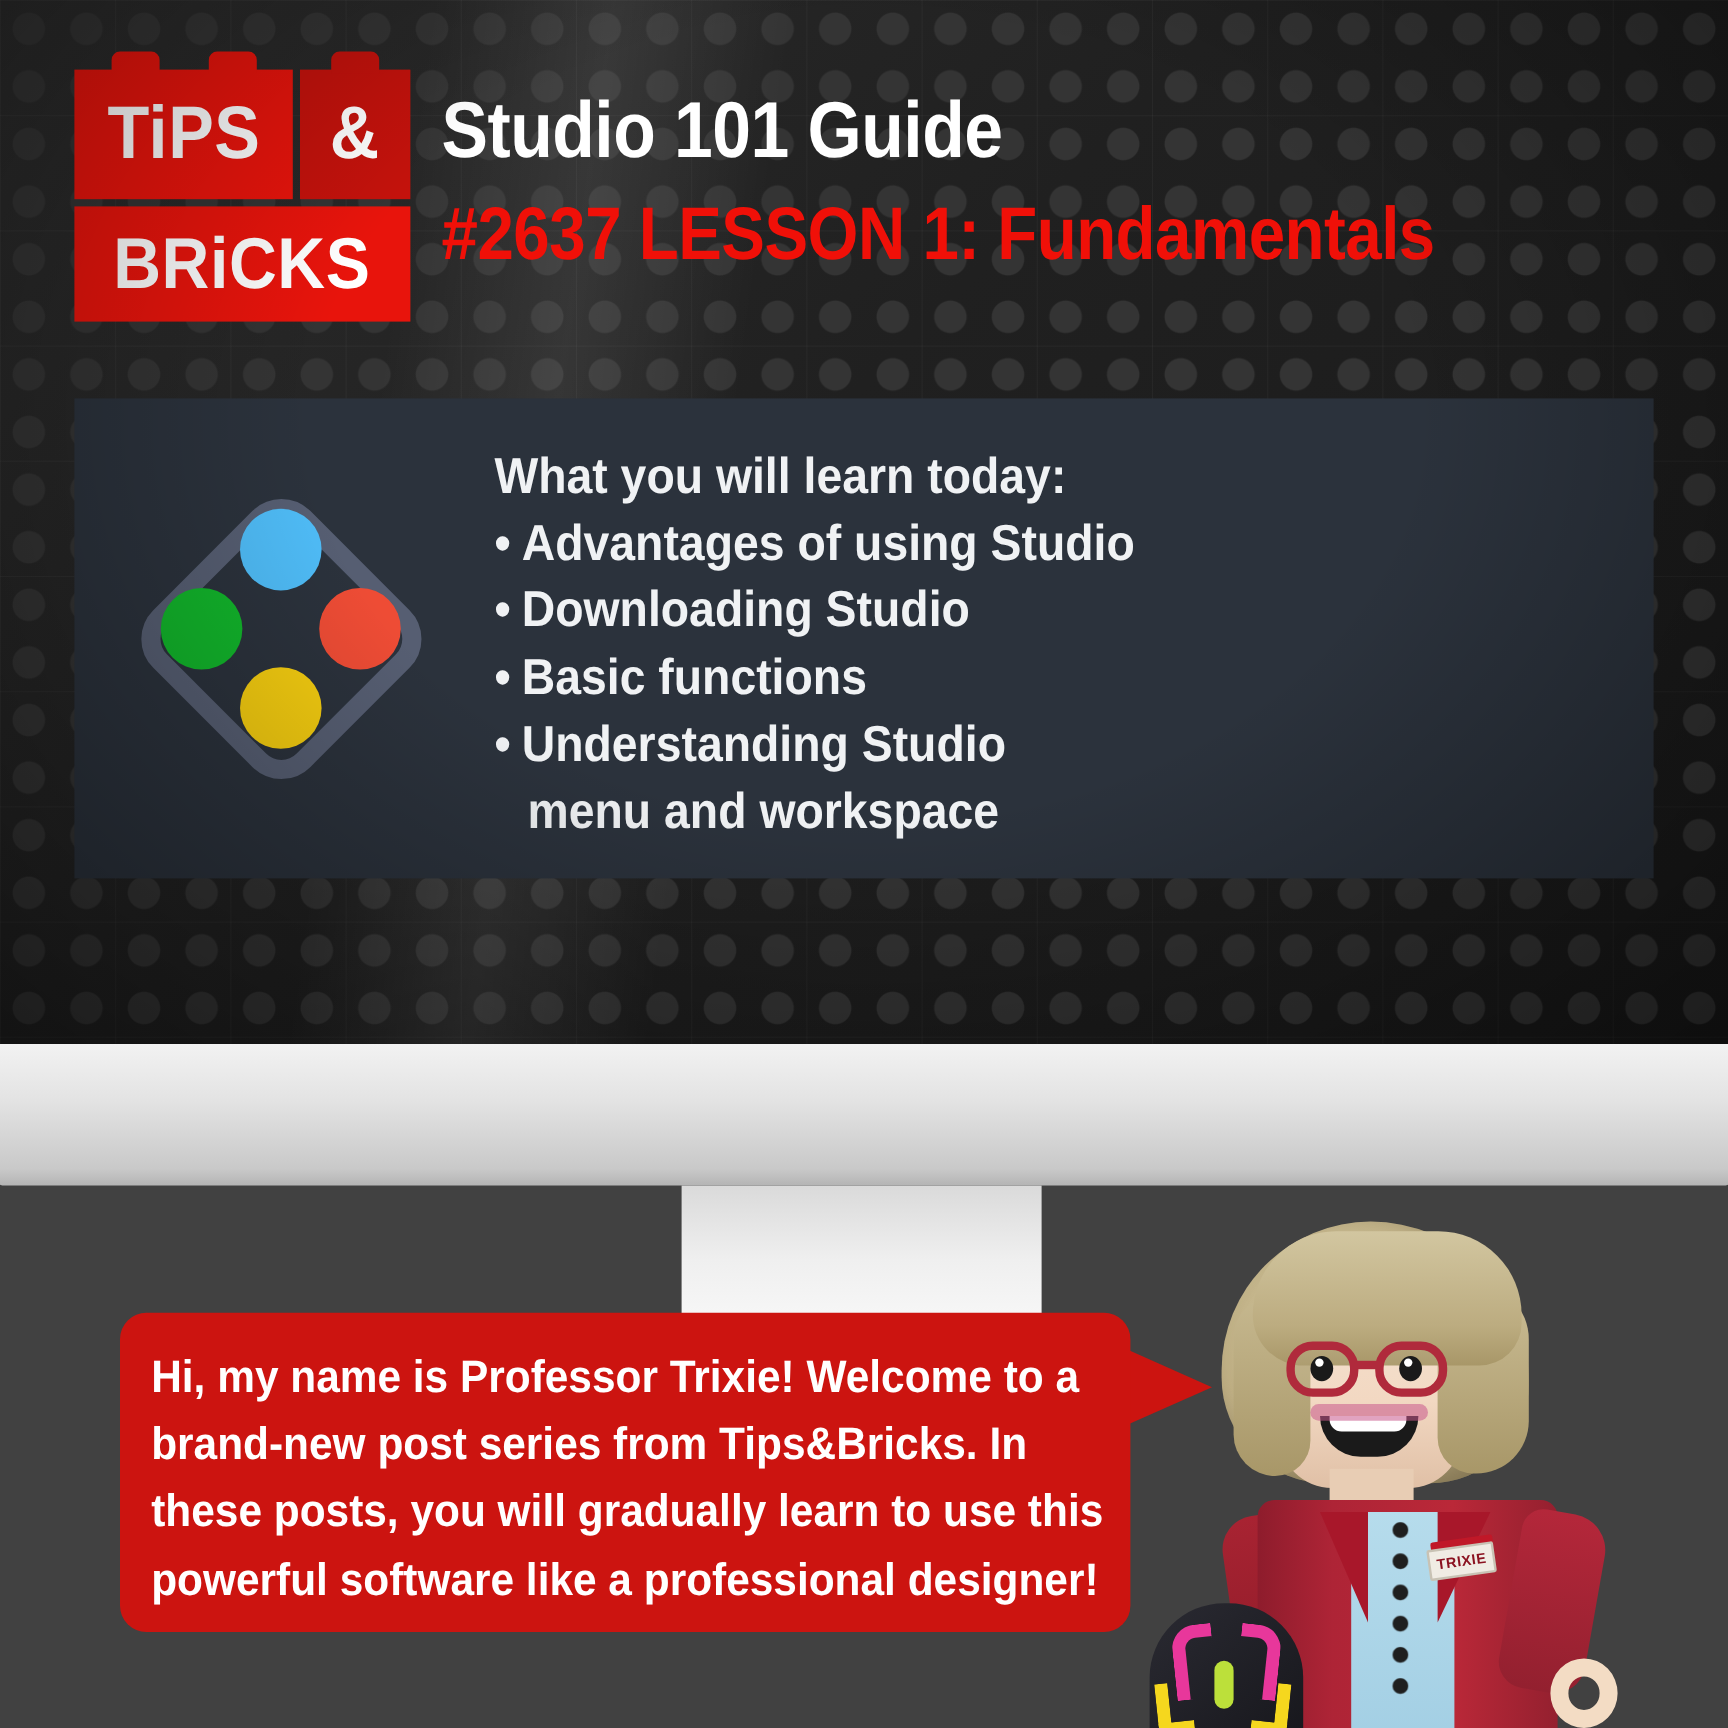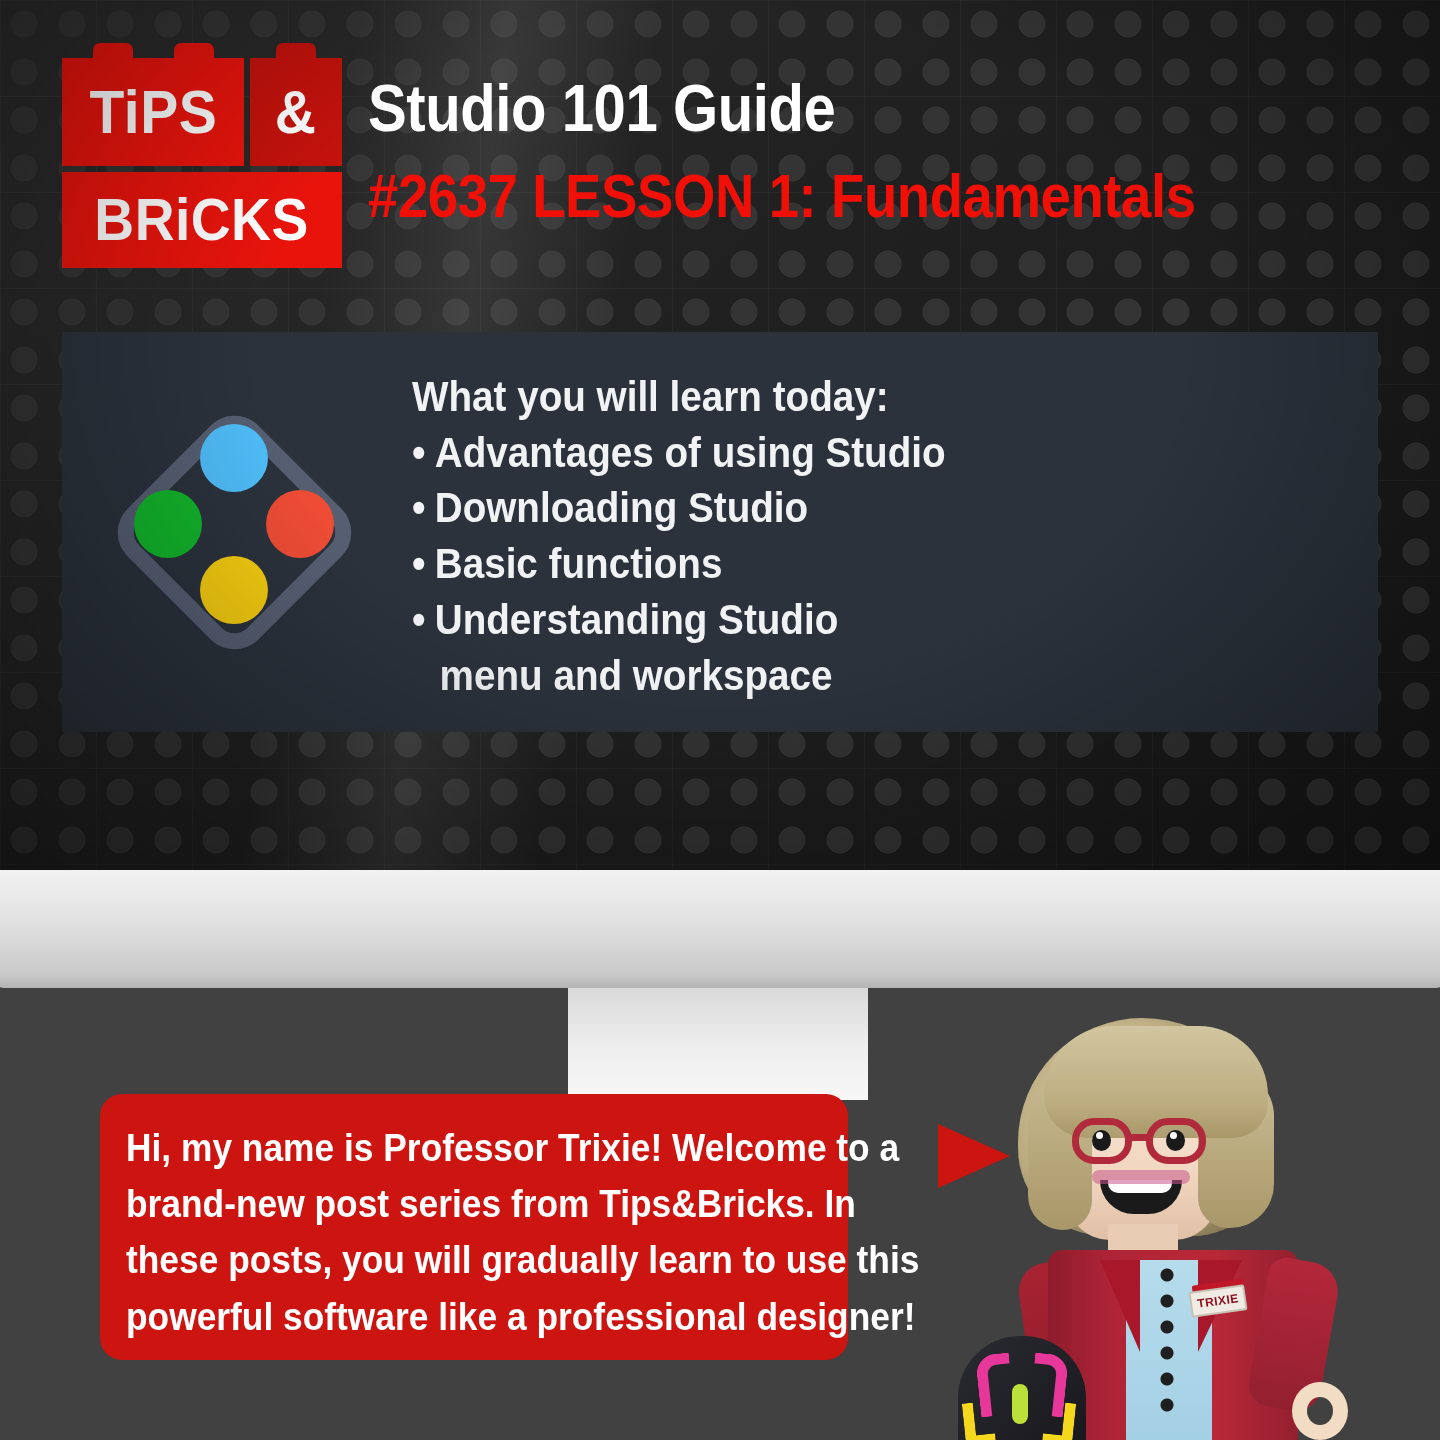--- a/index.html
+++ b/index.html
@@ -172,21 +172,21 @@
   #desk-bg {
     position: absolute;
     left: 0; top: 988px; width: 1440px; height: 452px;
     background: #414141;
   }
 
   
   #speech-bubble {
     position: absolute;
     left: 100px; top: 1094px;
-    width: 748px; height: 266px;
+    width: 842px; height: 266px;
     background: #CC1410;
     border-radius: 22px;
     padding: 26px 36px 0 26px;
   }
   #speech-tail {
     position: absolute;
     left: 938px; top: 1124px;
     width: 0; height: 0;
     border-top: 32px solid transparent;
     border-bottom: 32px solid transparent;

